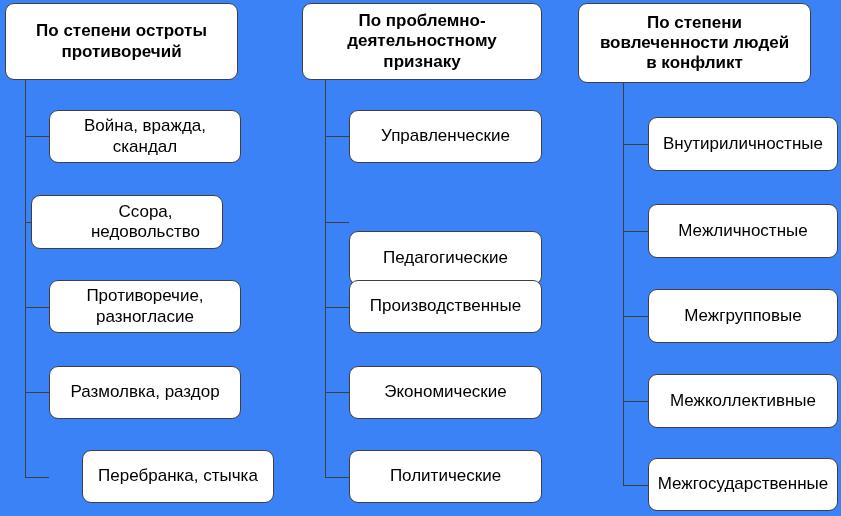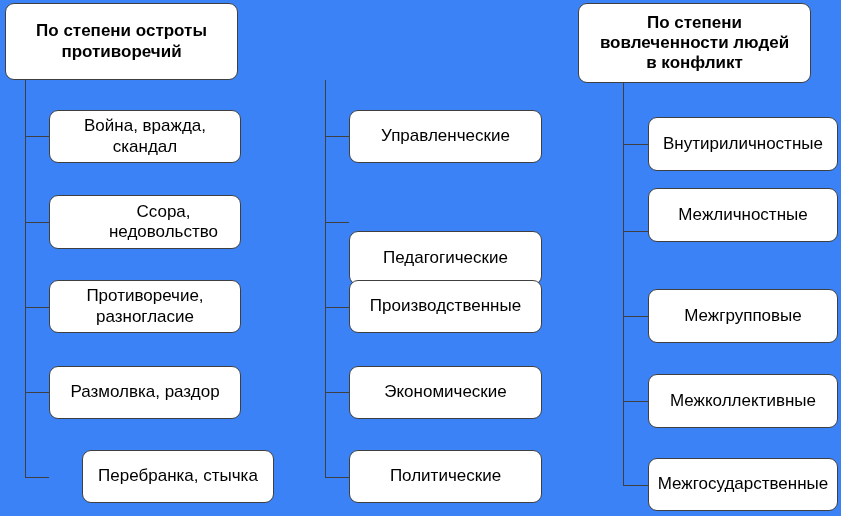--- a/index.html
+++ b/index.html
@@ -38,33 +38,36 @@
 
   <div class="box header" style="left:5px; top:3px; width:233px; height:77px;">По степени остроты
 противоречий</div>
   <div class="line vline" style="left:25px; top:80px; height:397px;"></div>
 
   <div class="line hline" style="left:25px; top:136px; width:24px;"></div>
   <div class="box" style="left:49px; top:110px; width:192px; height:53px;">Война, вражда,
 скандал</div>
 
   <div class="line hline" style="left:25px; top:222px; width:24px;"></div>
-  <div class="box" style="left:49px; top:195px; width:192px; height:54px;padding-left:43px;">Ссора,
+  <div class="box" style="left:31px; top:195px; width:192px; height:54px;padding-left:43px;">Ссора,
 недовольство</div>
 
   <div class="line hline" style="left:25px; top:307px; width:24px;"></div>
   <div class="box" style="left:49px; top:280px; width:192px; height:53px;">Противоречие,
 разногласие</div>
 
   <div class="line hline" style="left:25px; top:392px; width:24px;"></div>
   <div class="box" style="left:49px; top:366px; width:192px; height:53px;">Размолвка, раздор</div>
 
   <div class="line hline" style="left:25px; top:477px; width:24px;"></div>
   <div class="box" style="left:53px; top:450px; width:192px; height:53px;margin-left:29px;">Перебранка, стычка</div>
 
+  <div class="box header" style="left:302px; top:3px; width:240px; height:77px;">По проблемно-
+деятельностному
+признаку</div>
   <div class="line vline" style="left:325px; top:80px; height:397px;"></div>
 
   <div class="line hline" style="left:325px; top:136px; width:24px;"></div>
   <div class="box" style="left:349px; top:110px; width:193px; height:53px;">Управленческие</div>
 
   <div class="line hline" style="left:325px; top:222px; width:24px;"></div>
   <div class="box" style="left:349px; top:195px; width:193px; height:54px;margin-top:36px;">Педагогические</div>
 
   <div class="line hline" style="left:325px; top:307px; width:24px;"></div>
   <div class="box" style="left:349px; top:280px; width:193px; height:53px;">Производственные</div>
@@ -77,21 +80,21 @@
 
   <div class="box header" style="left:578px; top:3px; width:233px; height:80px;">По степени
 вовлеченности людей
 в конфликт</div>
   <div class="line vline" style="left:623px; top:83px; height:402px;"></div>
 
   <div class="line hline" style="left:623px; top:144px; width:25px;"></div>
   <div class="box" style="left:648px; top:117px; width:190px; height:54px;">Внутириличностные</div>
 
   <div class="line hline" style="left:623px; top:231px; width:25px;"></div>
-  <div class="box" style="left:648px; top:188px; width:190px; height:54px;">Межличностные</div>
+  <div class="box" style="left:648px; top:204px; width:190px; height:54px;">Межличностные</div>
 
   <div class="line hline" style="left:623px; top:316px; width:25px;"></div>
   <div class="box" style="left:648px; top:289px; width:190px; height:54px;">Межгрупповые</div>
 
   <div class="line hline" style="left:623px; top:401px; width:25px;"></div>
   <div class="box" style="left:648px; top:374px; width:190px; height:54px;">Межколлективные</div>
 
   <div class="line hline" style="left:623px; top:485px; width:25px;"></div>
   <div class="box" style="left:648px; top:458px; width:190px; height:53px;">Межгосударственные</div>
 

